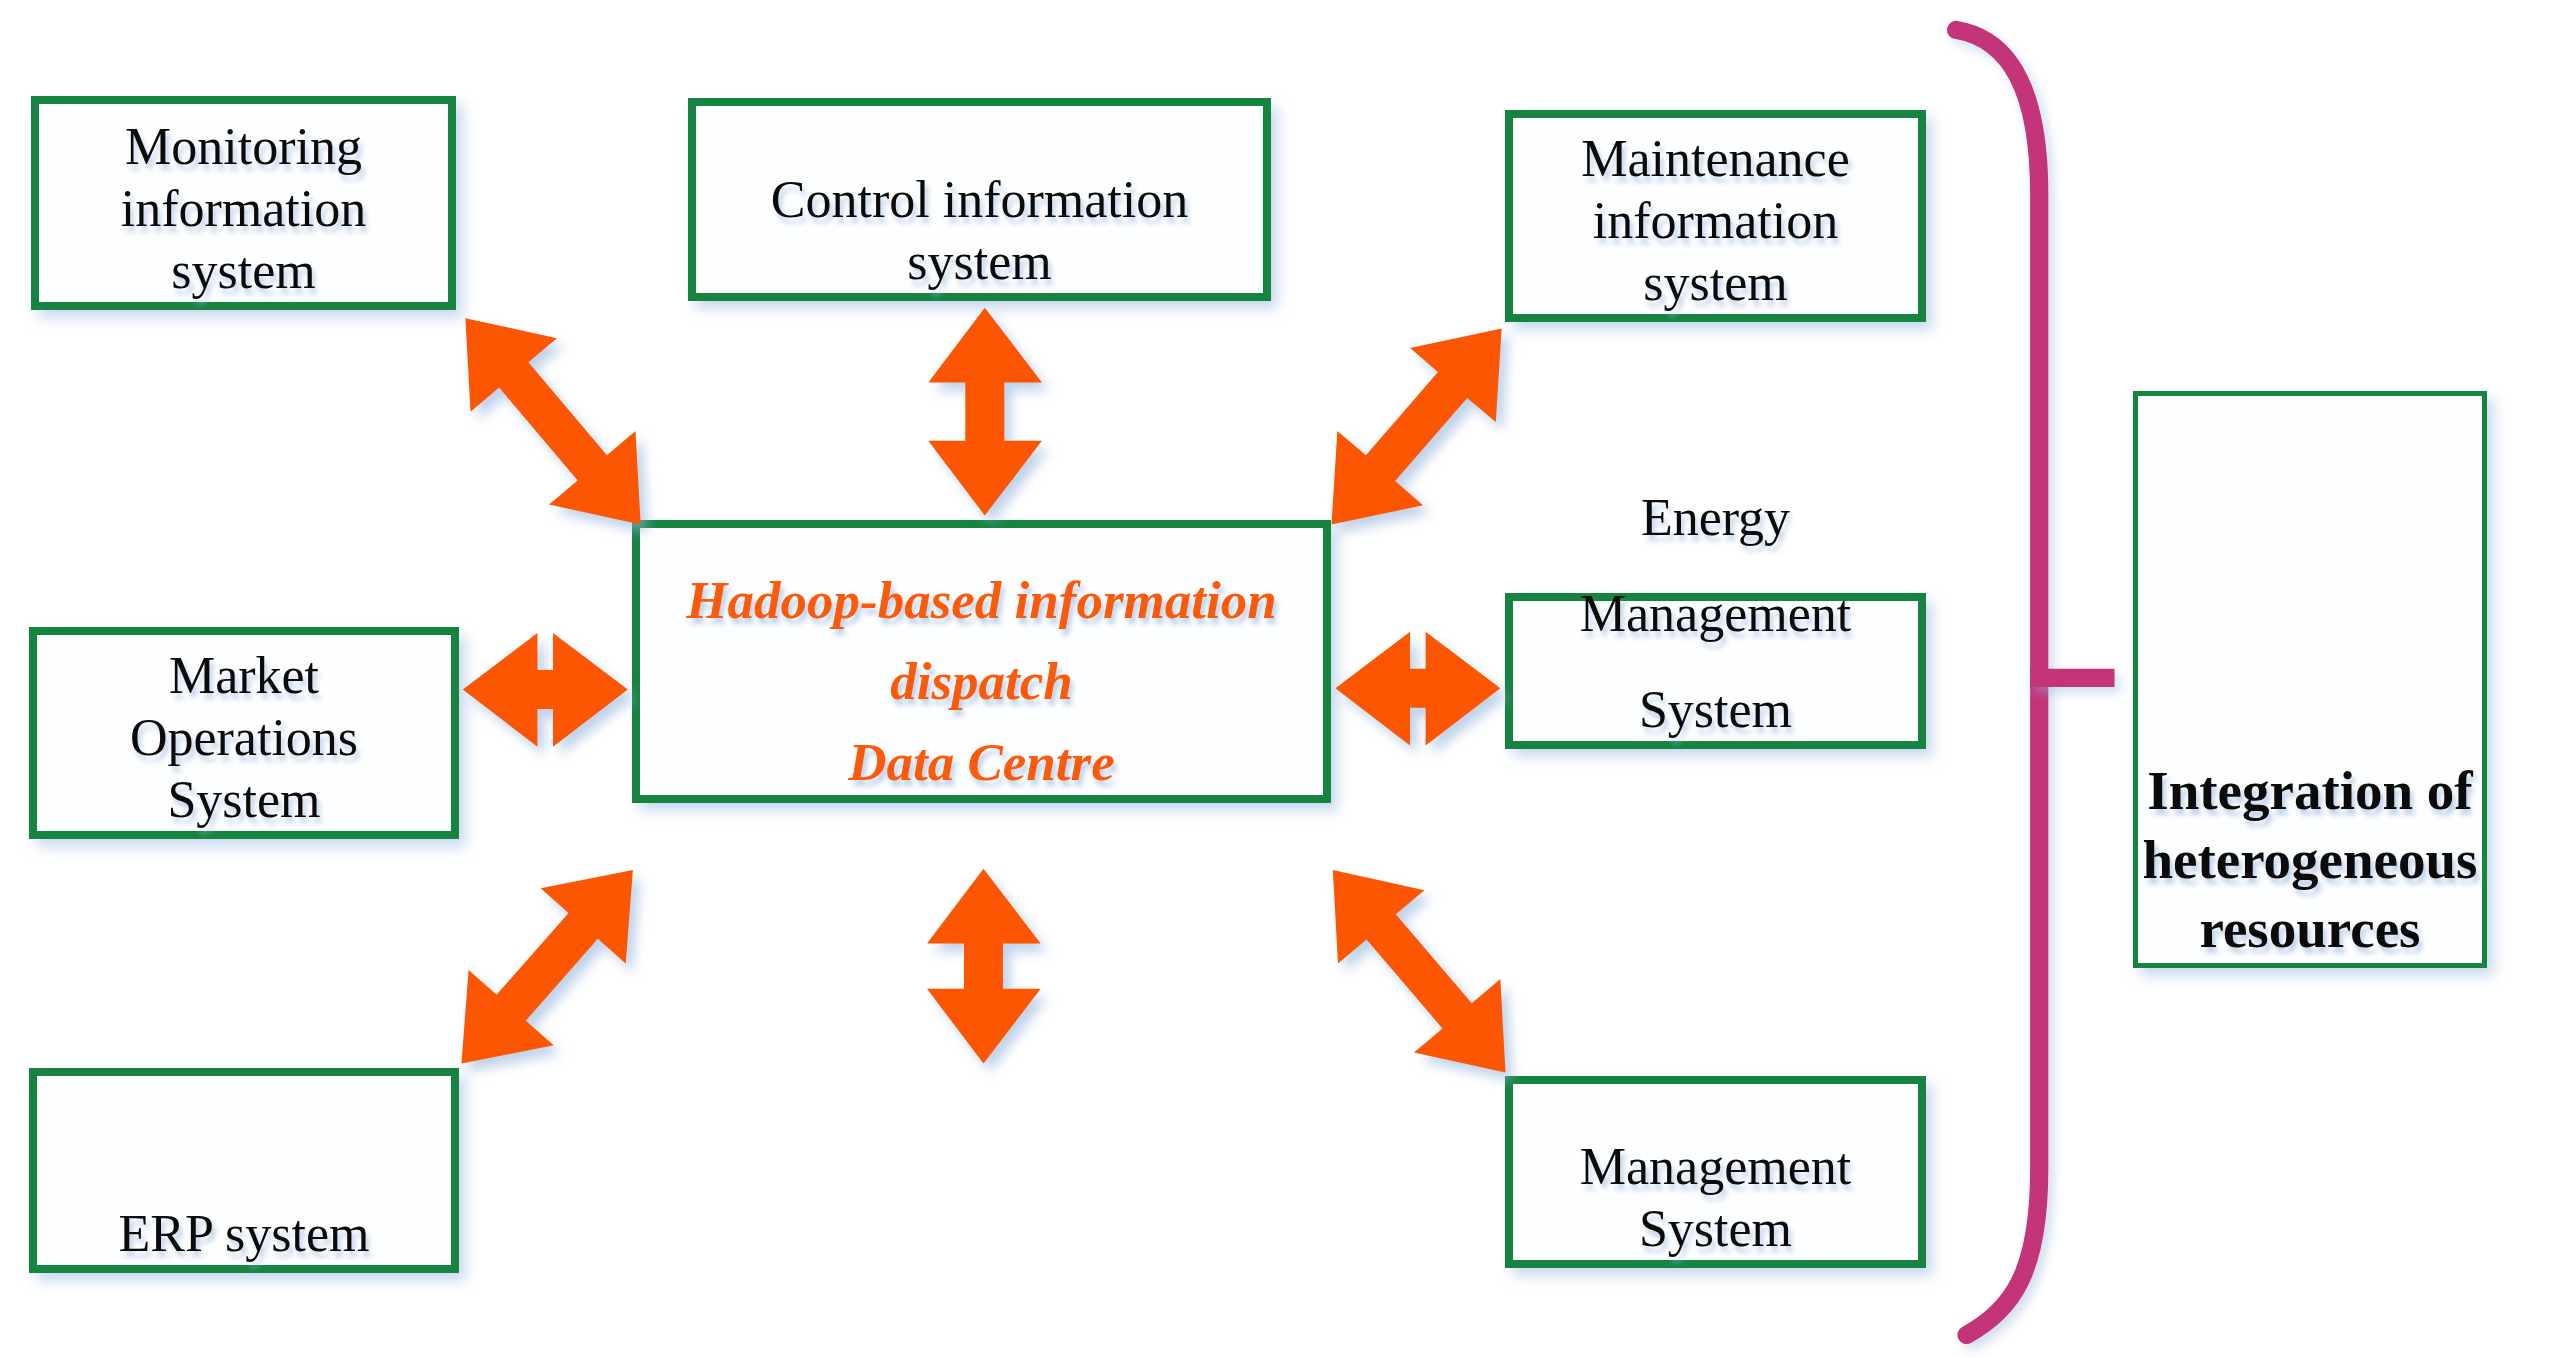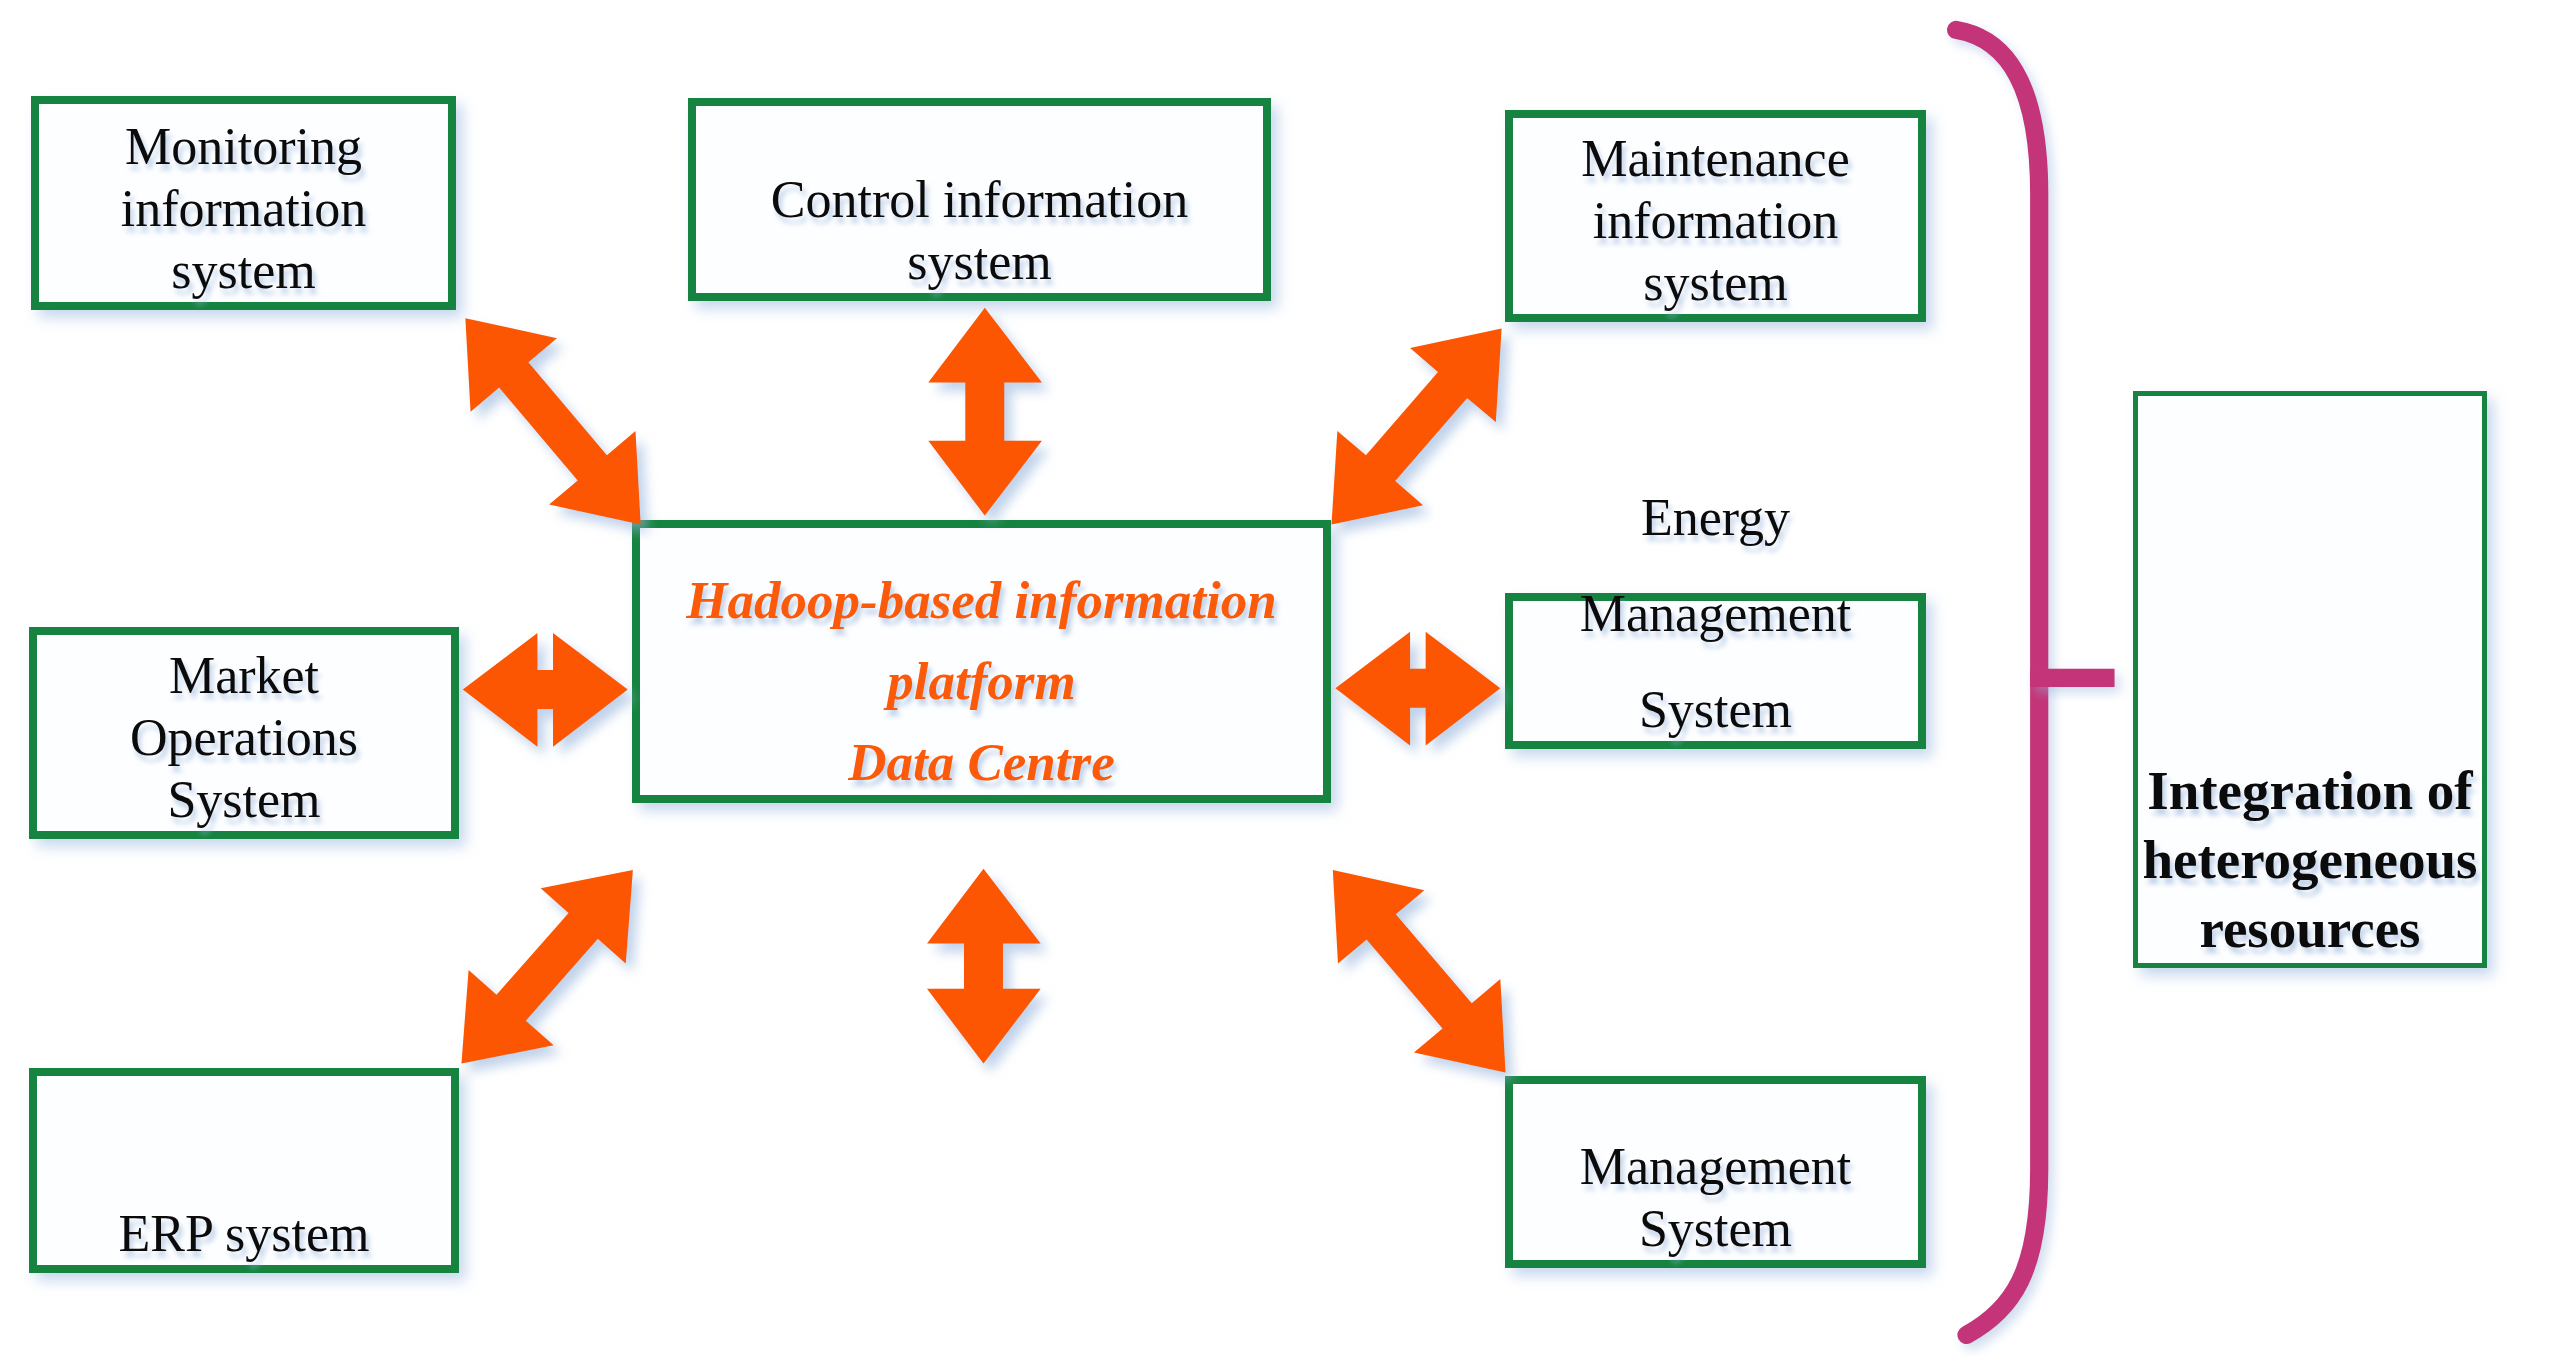--- a/index.html
+++ b/index.html
@@ -93,21 +93,21 @@
       <div class="line">information</div>
       <div class="line">system</div>
     </div>
     <div class="box" style="left: 29px; top: 586px; width: 430px; height: 212px; margin-top: 41px;">
       <div class="line">Market</div>
       <div class="line">Operations</div>
       <div class="line">System</div>
     </div>
     <div class="box center" style="left: 632px; top: 520px; width: 699px; height: 283px; gap: 16px;">
       <div class="line">Hadoop-based information</div>
-      <div class="line">platform</div>
+      <div class="line">dispatch</div>
       <div class="line">Data Centre</div>
     </div>
     <div class="box" style="left: 1505px; top: 593px; width: 421px; height: 156px; gap: 34px;">
       <div class="line">Energy</div>
       <div class="line">Management</div>
       <div class="line">System</div>
     </div>
     <div class="box" style="left: 29px; top: 1068px; width: 430px; height: 205px;">
       <div class="line">ERP system</div>
     </div>

